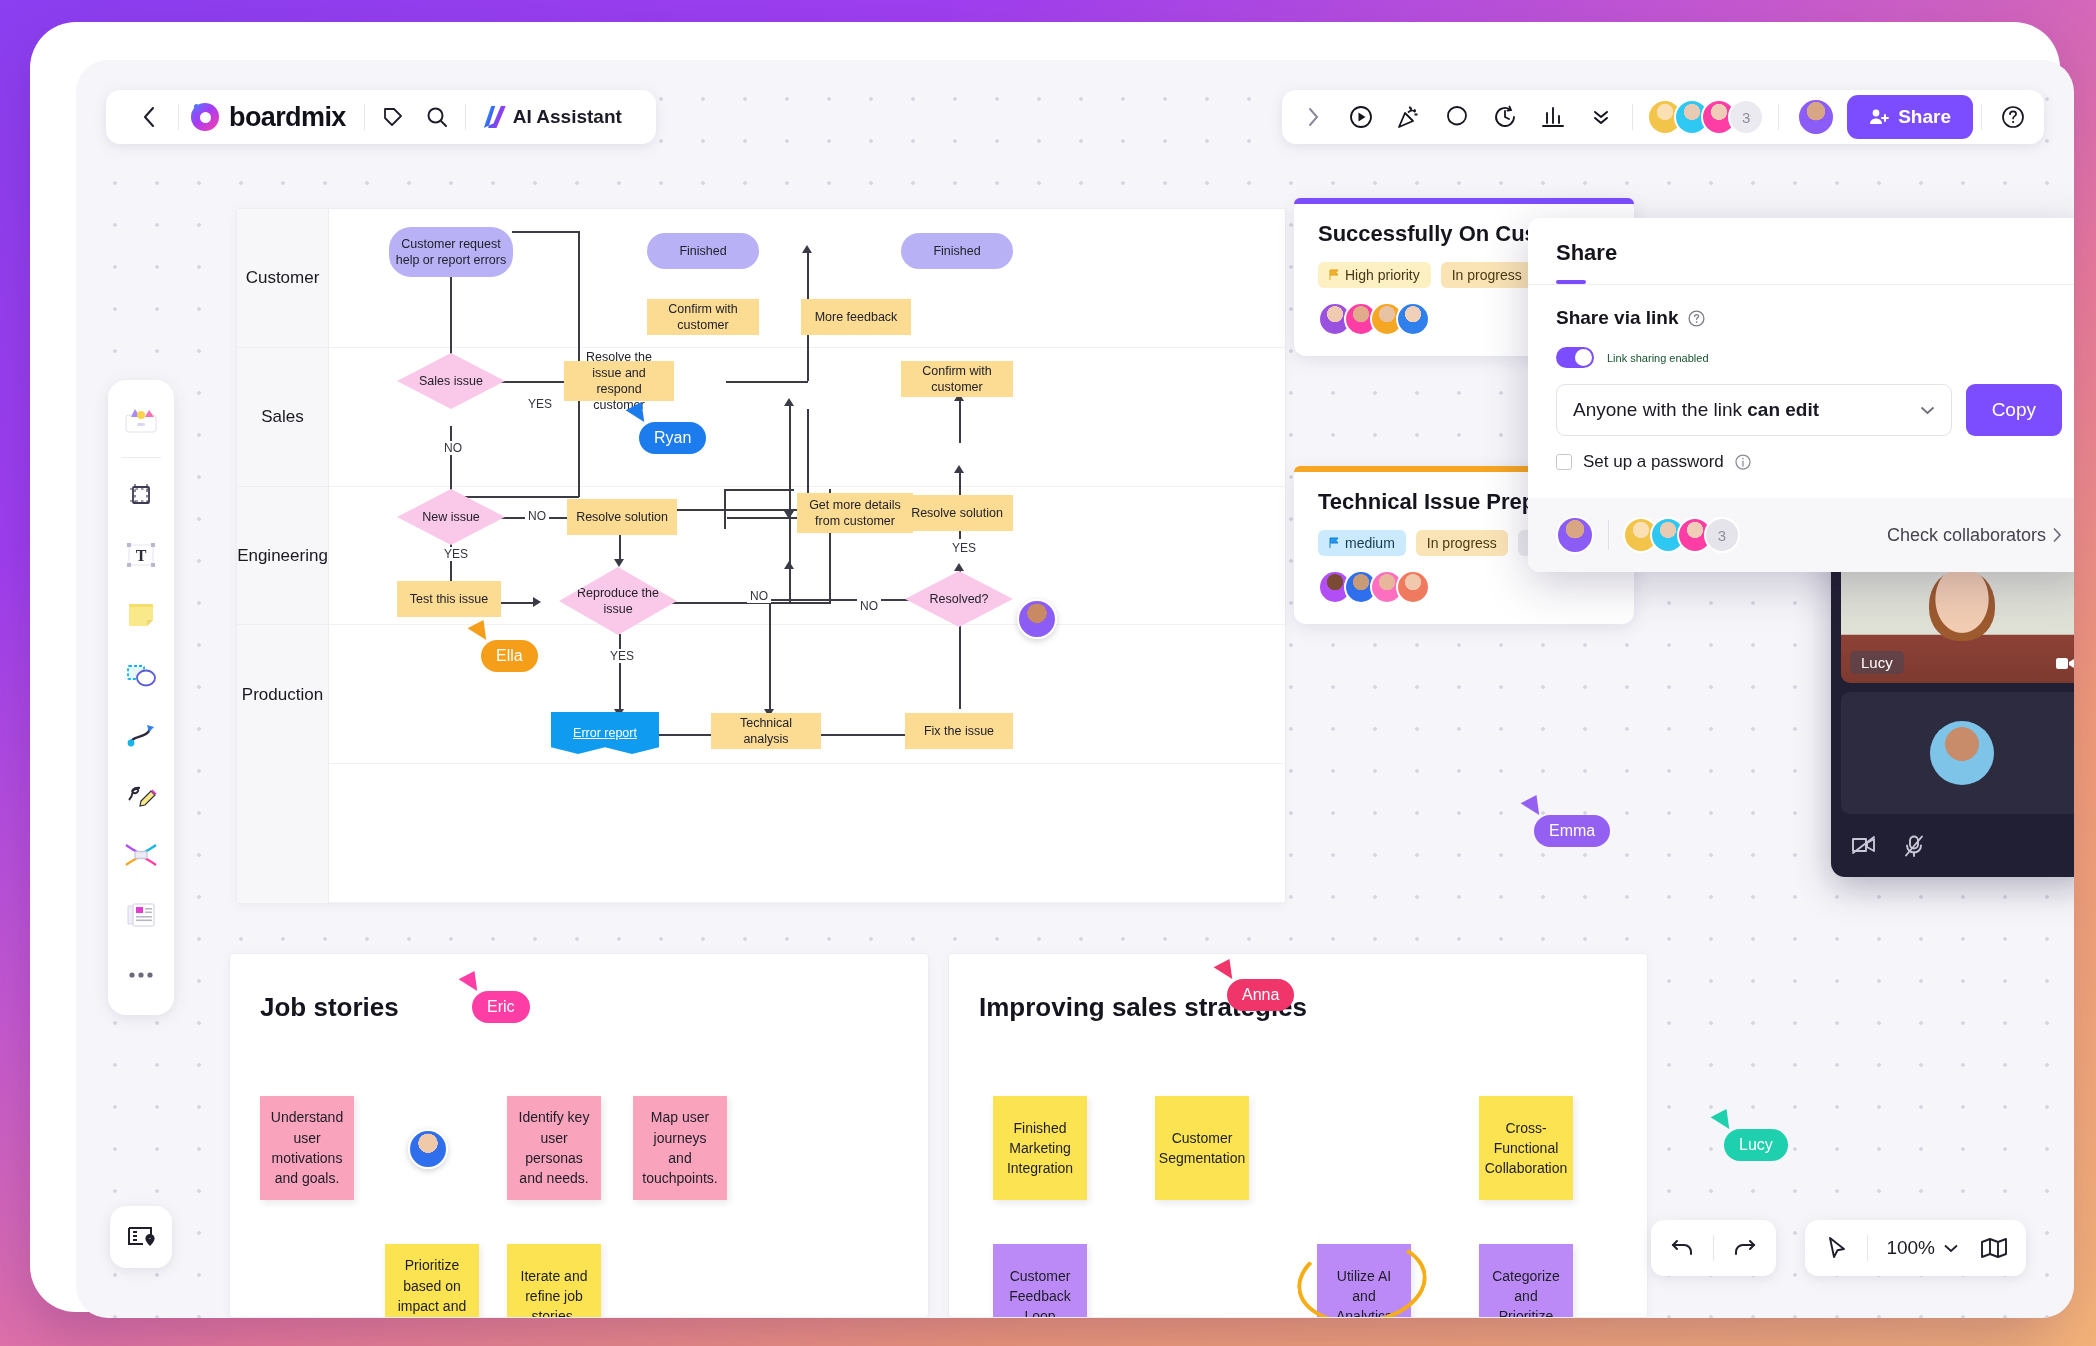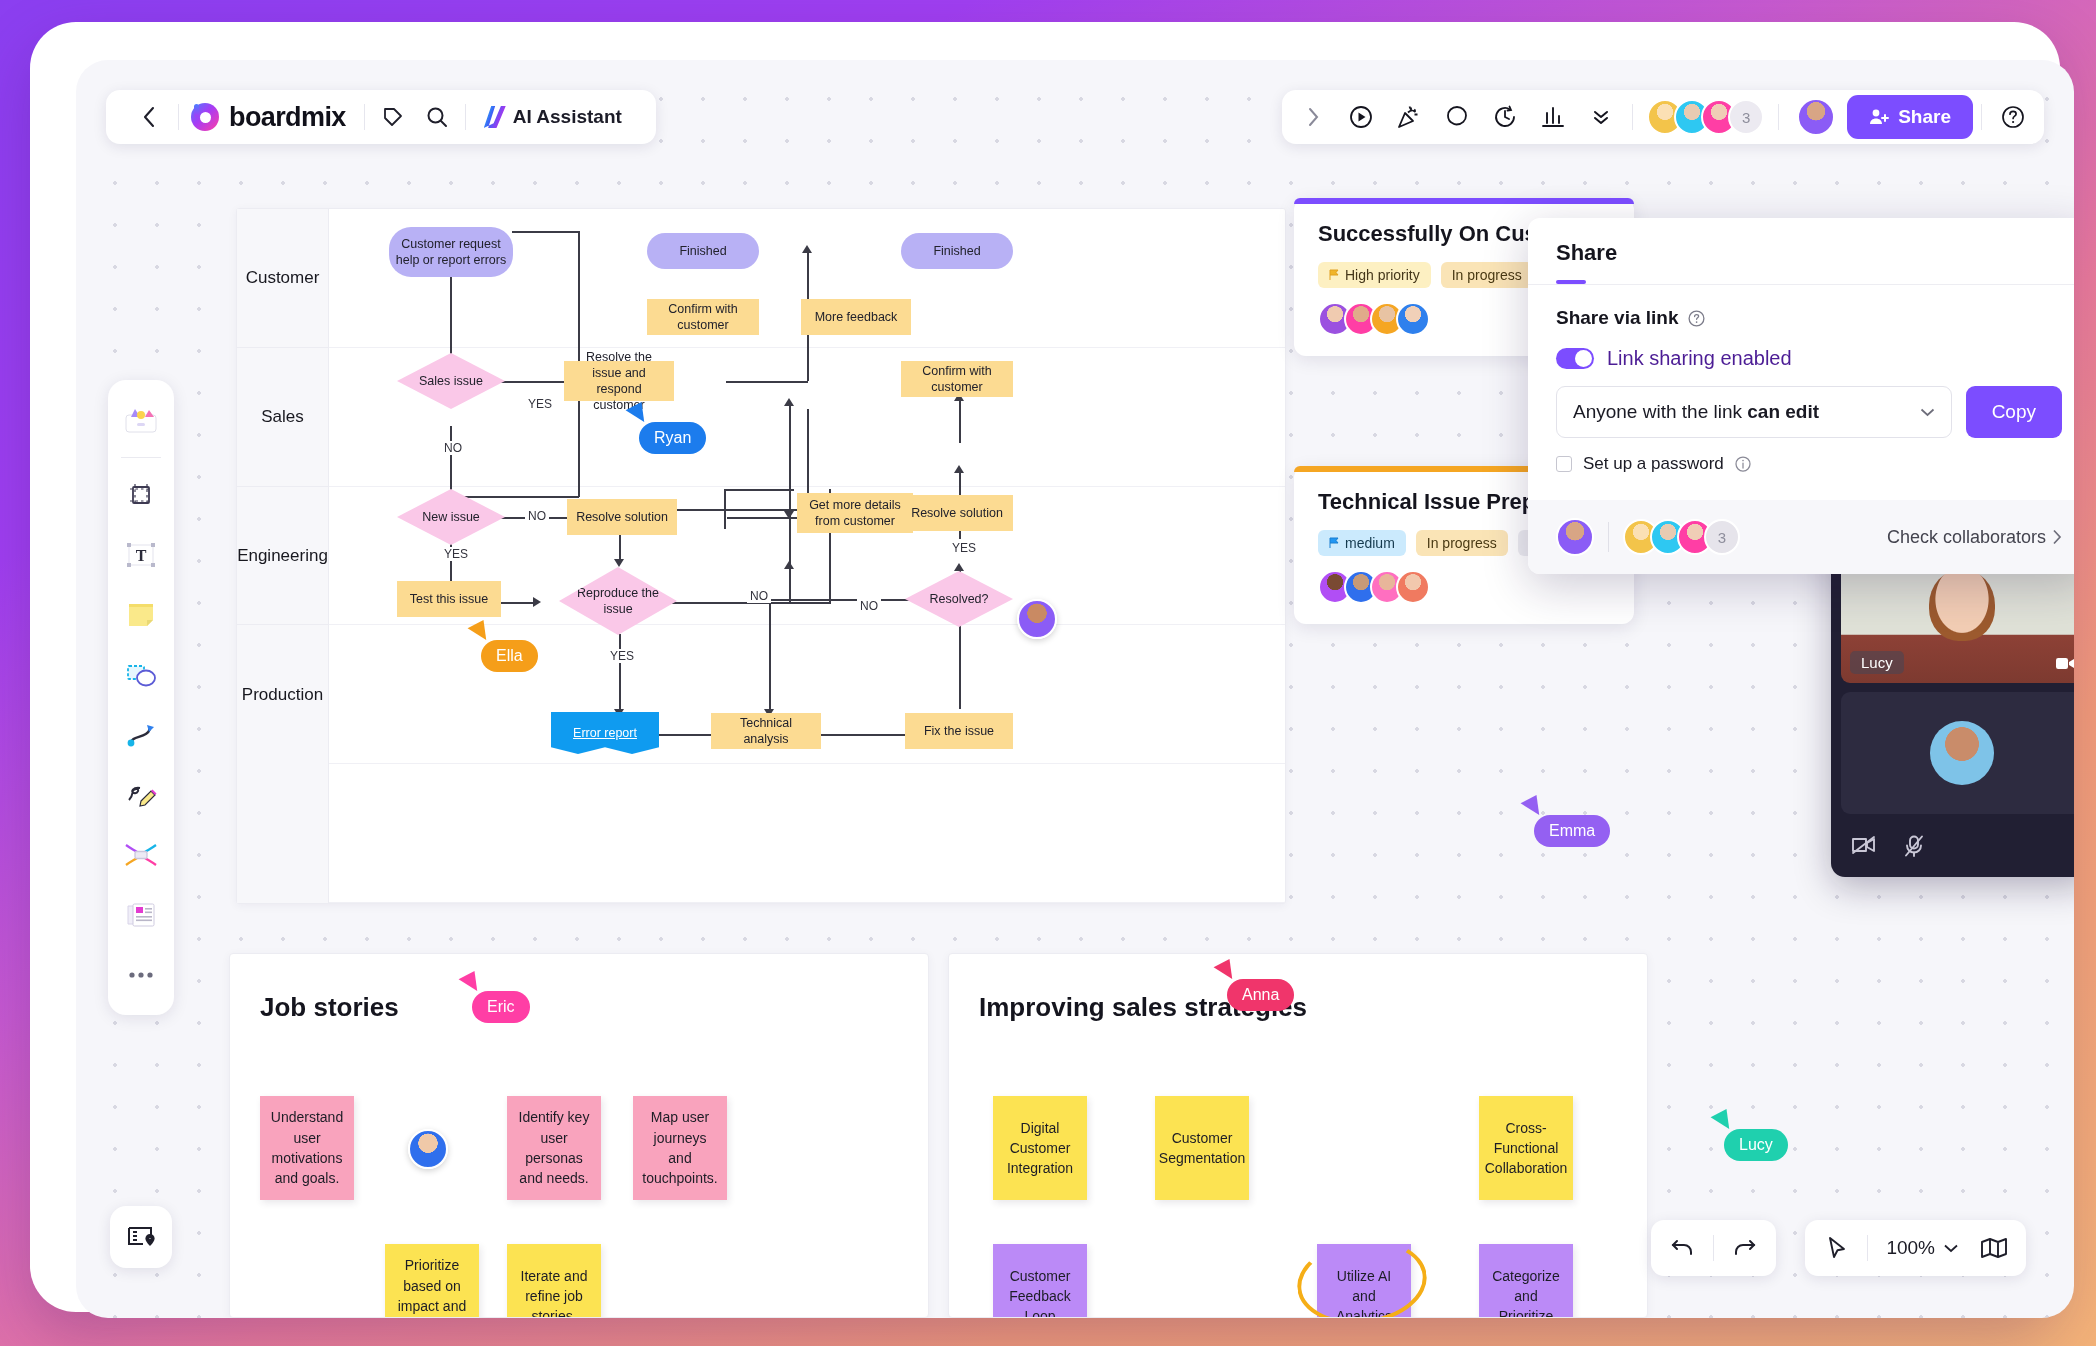--- a/index.html
+++ b/index.html
@@ -220,21 +220,21 @@
   }
   #share-head{padding:22px 28px 0;}
   #share-head .ttl{font-size:22px;font-weight:600;color:#15151e;}
   #share-head .underline{width:30px;height:4px;background:#7c4dff;border-radius:2px;margin-top:14px;}
   #share-sep{height:1px;background:#ededf2;}
   #share-body{padding:22px 28px 26px;}
   .share-sub{display:flex;align-items:center;gap:9px;font-size:19px;font-weight:600;color:#15151e;margin-bottom:18px;}
   .toggle-row{display:flex;align-items:center;gap:13px;margin-bottom:16px;}
   .toggle{width:38px;height:21px;border-radius:11px;background:#7c4dff;position:relative;cursor:pointer;}
   .toggle::after{content:"";position:absolute;right:2px;top:2px;width:17px;height:17px;border-radius:50%;background:#fff;}
-  .toggle-label{font-size:20px;color:#4c1d95;}
+  .toggle-label{font-size:11px;color:#14532d;}
   .link-row{display:flex;gap:14px;align-items:center;margin-bottom:16px;}
   .link-select{
     flex:1;height:52px;border:1px solid #e2e2ea;border-radius:9px;
     display:flex;align-items:center;justify-content:space-between;padding:0 16px;
     font-size:19px;color:#1a1a24;cursor:pointer;background:#fff;
   }
   .link-select b{font-weight:bold;margin-top:26px;}
   .copy-btn{
     background:#7c4dff;color:#fff;border:none;height:52px;padding:0 26px;
     border-radius:9px;font-size:19px;cursor:pointer;font-family:"Liberation Sans",sans-serif;
@@ -501,21 +501,21 @@
       <div class="sticky st-yellow" style="left:277px;top:290px;width:94px;height:104px;">Iterate and refine job stories.</div>
       <div class="inline-avatar" style="left:178px;top:175px;background:radial-gradient(circle at 50% 34%,#f0c9a8 0 32%,#2f6fed 33% 100%);"></div>
       <div class="cursor" style="left:232px;top:20px;color:#ff3ea5;">
         <div class="arrowhead"></div>
         <span class="cname" style="background:#ff3ea5;">Eric</span>
       </div>
     </div>
 
     <div class="board-frame" style="left:872px;top:893px;width:700px;height:365px;">
       <div class="frame-title" style="left:30px;top:38px;">Improving sales strategies</div>
-      <div class="sticky st-yellow" style="left:44px;top:142px;width:94px;height:104px;">Digital Customer Integration</div>
+      <div class="sticky st-yellow" style="left:44px;top:142px;width:94px;height:104px;">Finished Marketing Integration</div>
       <div class="sticky st-yellow" style="left:206px;top:142px;width:94px;height:104px;">Customer Segmentation</div>
       <div class="sticky st-yellow" style="left:530px;top:142px;width:94px;height:104px;">Cross-Functional Collaboration</div>
       <div class="sticky st-purple" style="left:44px;top:290px;width:94px;height:104px;">Customer Feedback Loop</div>
       <div class="sticky st-purple" style="left:368px;top:290px;width:94px;height:104px;">Utilize AI and Analytics</div>
       <div class="sticky st-purple" style="left:530px;top:290px;width:94px;height:104px;">Categorize and Prioritize</div>
       <div id="ink-circle" style="left:348px;top:286px;width:130px;height:84px;"></div>
       <div class="cursor" style="left:268px;top:8px;color:#f0356b;">
         <div class="arrowhead"></div>
         <span class="cname" style="background:#f0356b;">Anna</span>
       </div>

